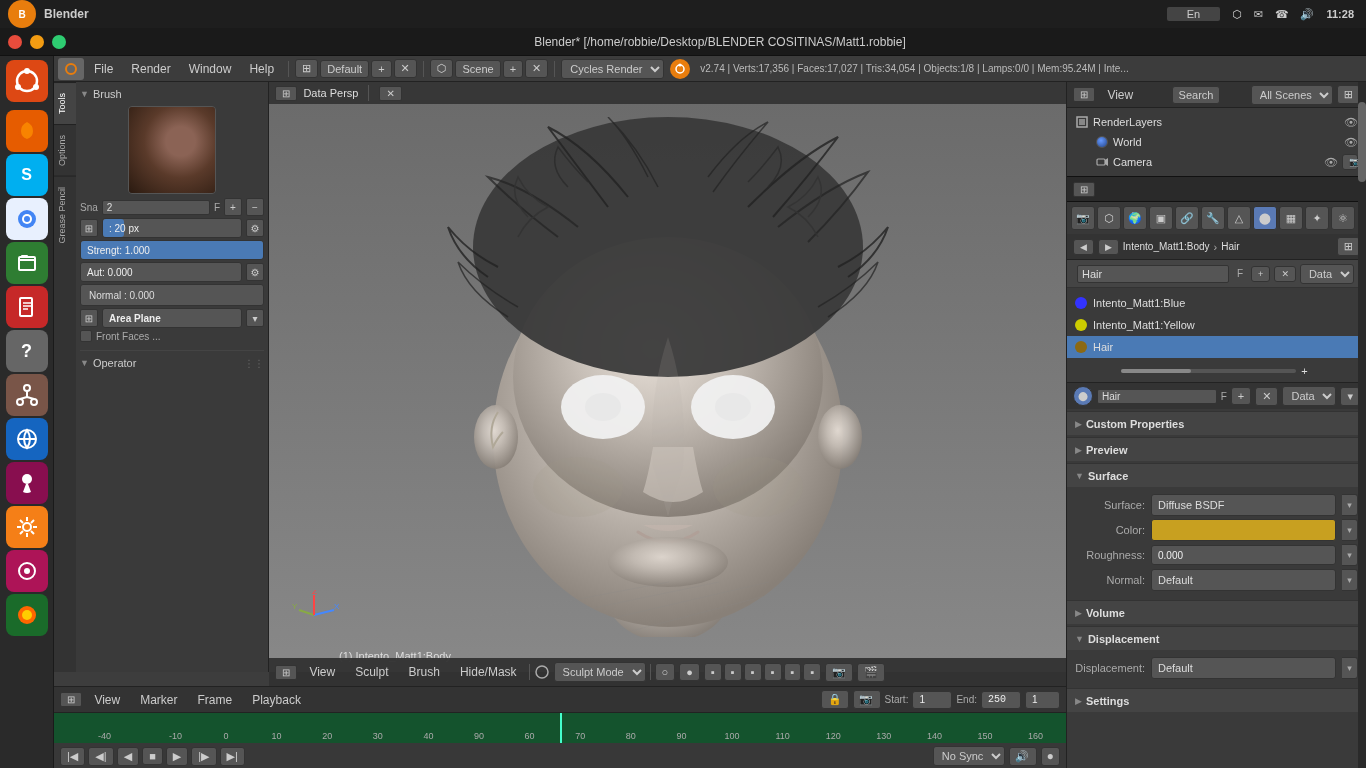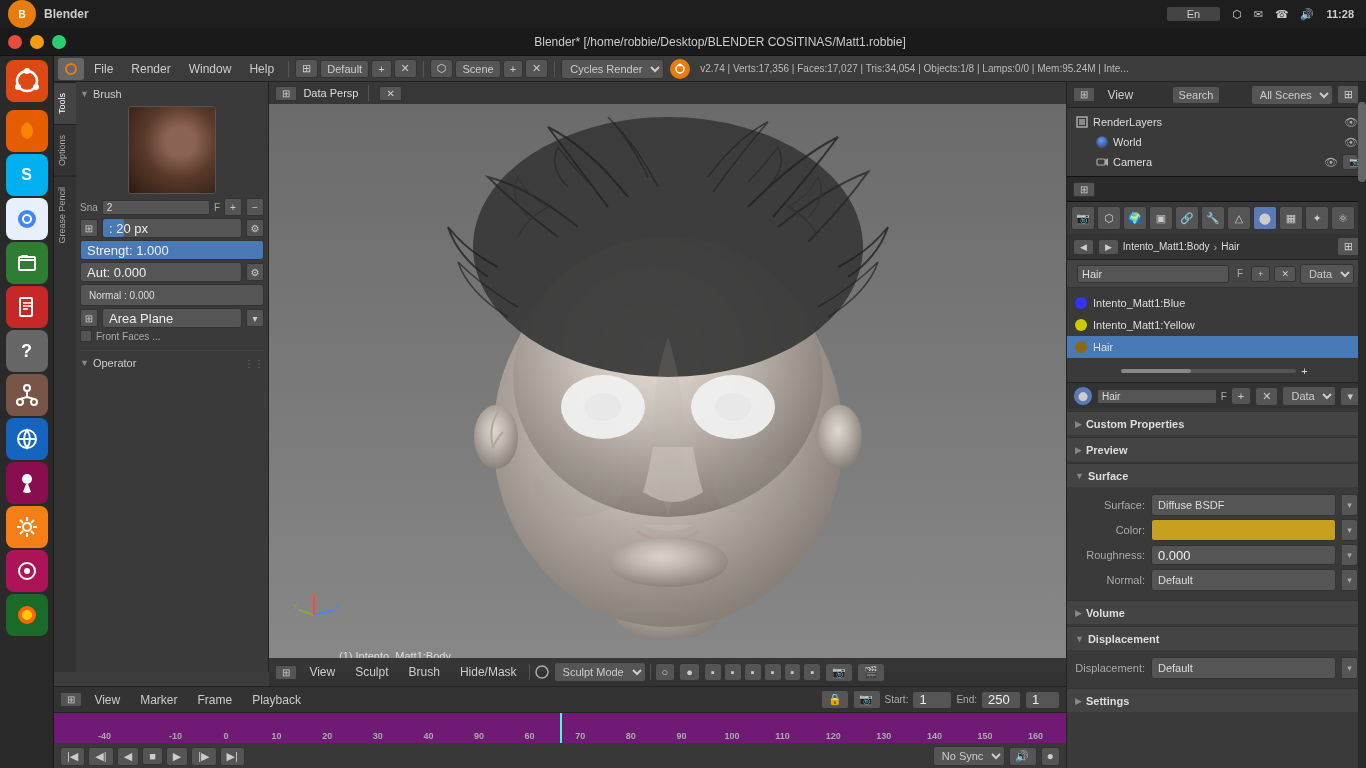--- a/index.html
+++ b/index.html
@@ -90,21 +90,21 @@
       display: flex; align-items: center; justify-content: center;
     }
     .prop-bar {
       width: 100%; height: 20px; background: #555; border: 1px solid #333;
       border-radius: 3px; position: relative; cursor: pointer; display: flex; align-items: center;
       padding: 0 6px;
     }
     .prop-bar-fill {
       position: absolute; left: 0; top: 0; height: 100%; background: #4a7ab5; border-radius: 3px;
     }
-    .prop-bar-label { position: relative; z-index: 1; font-size: 13px; color: #eee; }
+    .prop-bar-label { position: relative; z-index: 1; font-size: 10px; color: #eee; }
 
     .operator-section {
       margin-top: 8px; border-top: 1px solid #444; padding-top: 4px;
     }
     .section-header {
       display: flex; align-items: center; gap: 4px; color: #ccc; font-size: 11px;
       cursor: pointer; padding: 2px 0;
     }
     .section-triangle { color: #888; font-size: 9px; }
 
@@ -145,21 +145,21 @@
     
     #timeline {
       position: absolute; left: 54px; bottom: 0; right: 300px; height: 82px;
       background: #3a3a3a; border-top: 1px solid #222;
     }
     #timeline-header {
       height: 26px; background: #333; display: flex; align-items: center;
       padding: 0 6px; gap: 4px; border-bottom: 1px solid #222;
     }
     #timeline-ruler {
-      height: 30px; background: #701a75; position: relative; overflow: hidden; font-weight: bold;
+      height: 30px; background: #14532d; position: relative; overflow: hidden;
     }
     #timeline-controls {
       height: 26px; background: #383838; display: flex; align-items: center;
       padding: 0 6px; gap: 4px;
     }
 
     
     #right-panel {
       position: absolute; right: 0; top: 82px; width: 300px; height: 686px;
       background: #3a3a3a; border-left: 1px solid #222; overflow-y: auto;
@@ -483,21 +483,21 @@
     </div>
 
     <div class="panel-row">
       <div class="normal-btn">
         <span>Normal : 0.000</span>
       </div>
     </div>
 
     <div class="panel-row">
       <div class="panel-btn-sm">⊞</div>
-      <div class="prop-bar" style="flex:1;">
+      <div class="prop-bar" style="flex:1;font-weight:bold;">
         <span class="prop-bar-label">Area Plane</span>
       </div>
       <div class="panel-btn-sm">▾</div>
     </div>
 
     <div class="panel-row">
       <div class="checkbox"></div>
       <span style="color:#aaa;font-size:10px;">Front Faces ...</span>
     </div>
 
@@ -649,21 +649,21 @@
     <div class="menu-item">Playback</div>
     <div style="flex:1;"></div>
     <div style="display:flex;align-items:center;gap:4px;">
       <div class="toolbar-btn">🔒</div>
       <div class="toolbar-btn">📷</div>
       <span style="color:#aaa;font-size:10px;">Start:</span>
       <div class="prop-bar" style="width:40px;height:18px;">
         <span class="prop-bar-label">1</span>
       </div>
       <span style="color:#aaa;font-size:10px;">End:</span>
-      <div class="prop-bar" style="width:40px;height:18px;">
+      <div class="prop-bar" style="width:40px;height:18px;font-family:Liberation Mono, monospace;">
         <span class="prop-bar-label">250</span>
       </div>
       <div class="prop-bar" style="width:35px;height:18px;">
         <span class="prop-bar-label">1</span>
       </div>
     </div>
   </div>
 
   <div id="timeline-ruler">
 

